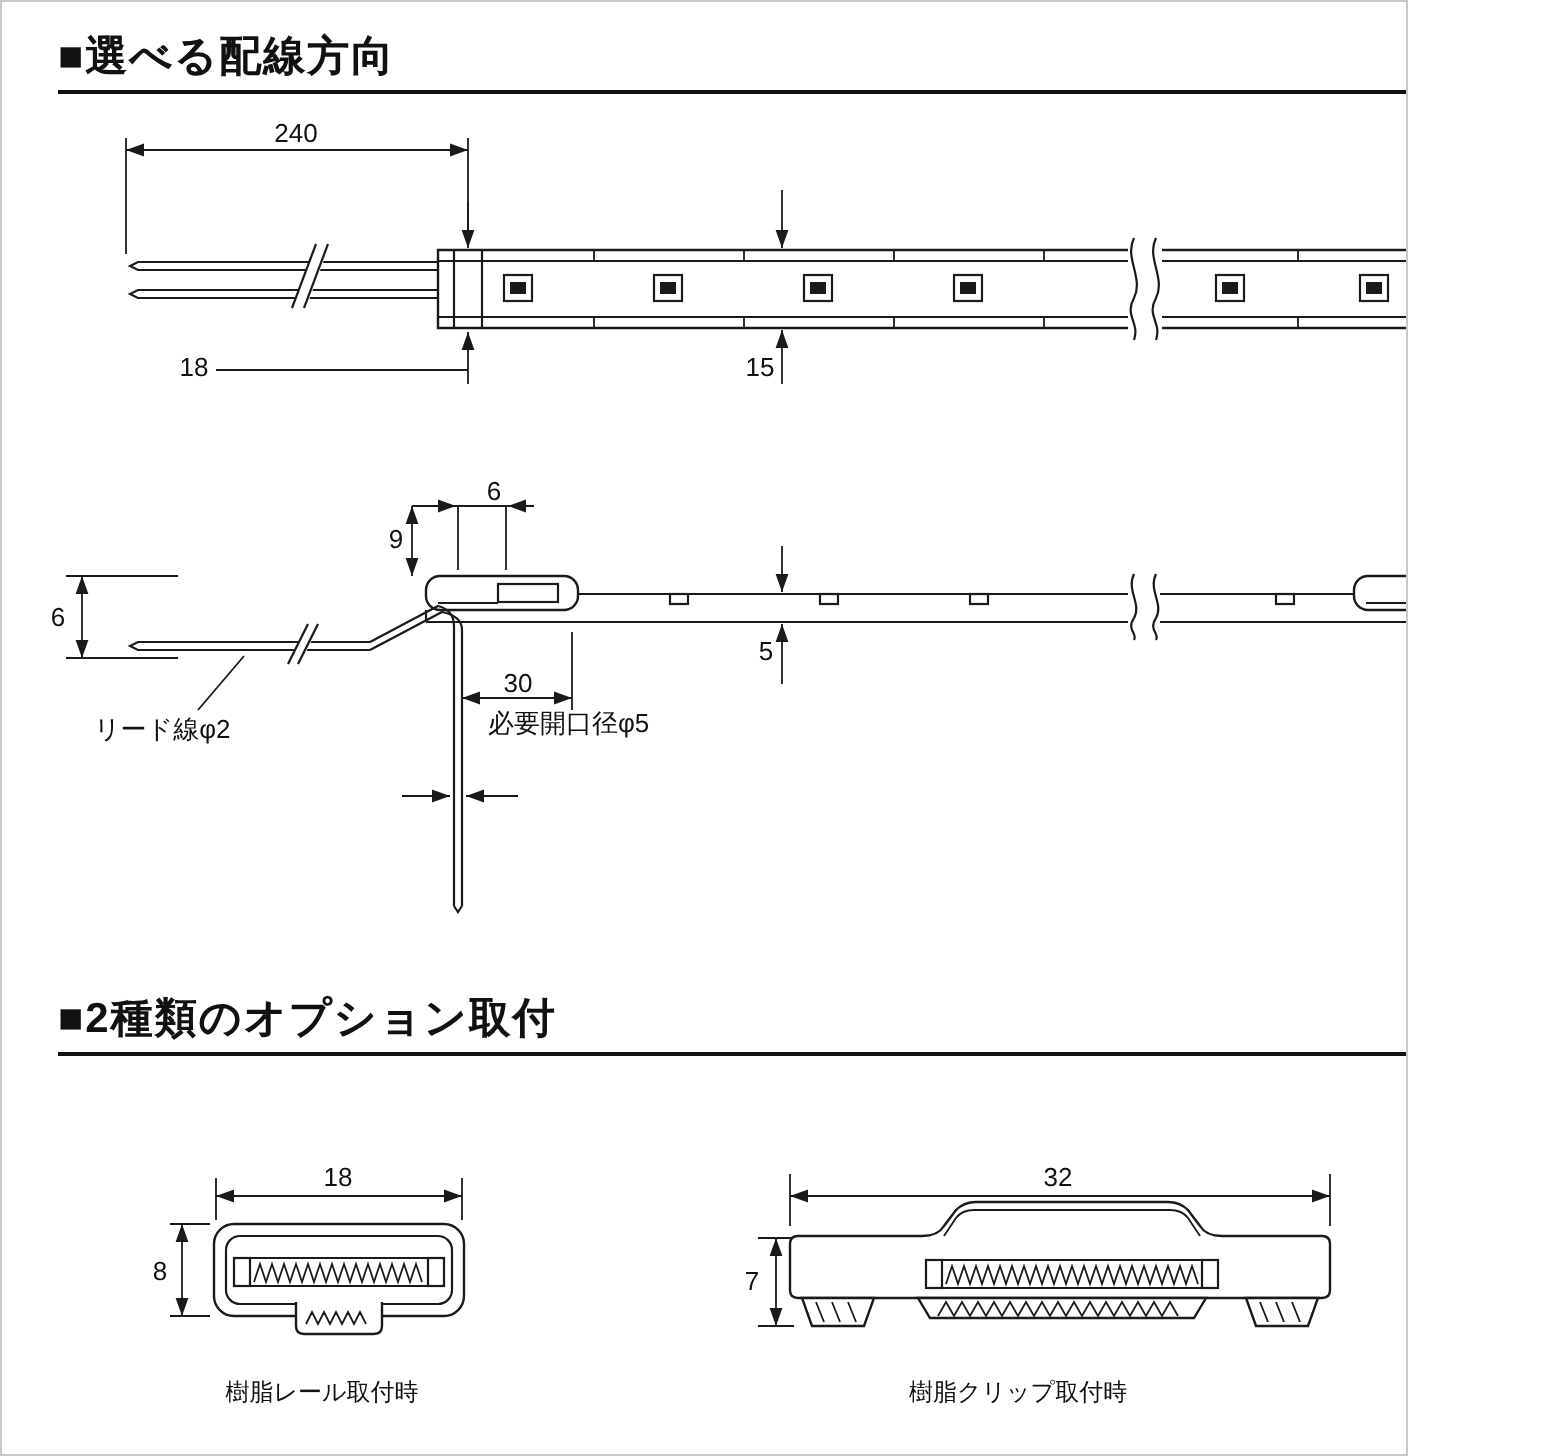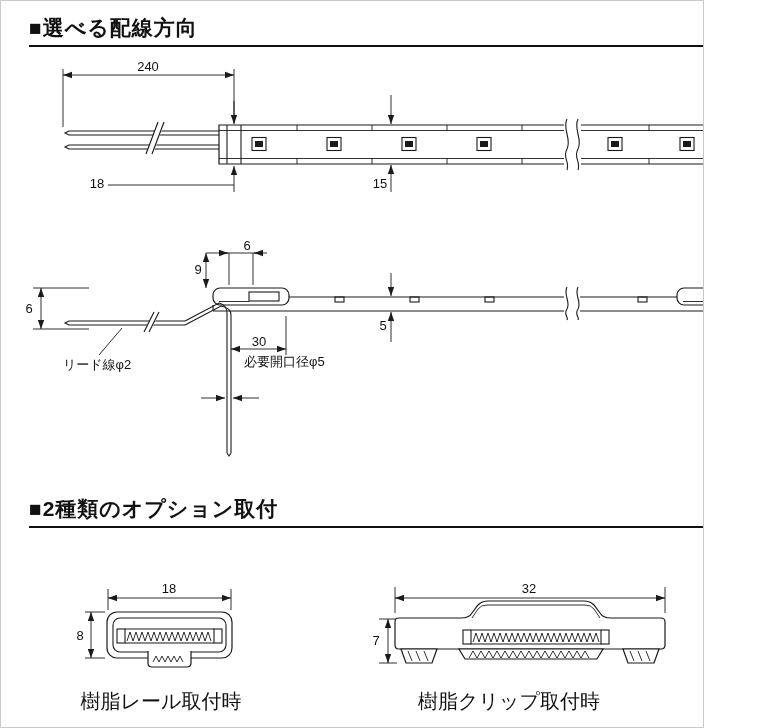--- a/index.html
+++ b/index.html
@@ -6,21 +6,21 @@
   #page{
     position:relative;width:704px;height:728px;background:#fff;
     border:1px solid #c9c9c9;box-sizing:border-box;overflow:hidden;
     font-family:"Liberation Sans","DejaVu Sans",sans-serif;color:#111;
   }
   .heading{position:absolute;left:28px;font-size:21px;font-weight:bold;letter-spacing:1px;white-space:nowrap;}
   .rule{position:absolute;left:28px;width:716px;height:0;border-top:2px solid #111;}
   .desc{position:absolute;left:28px;font-size:16px;white-space:nowrap;}
   .dim{position:absolute;font-size:13px;white-space:nowrap;transform:translateX(-50%);}
   .lbl{position:absolute;font-size:13px;white-space:nowrap;}
-  .caption{position:absolute;font-size:20px;white-space:nowrap;transform:translateX(-50%);}
+  .caption{position:absolute;font-size:12px;white-space:nowrap;transform:translateX(-50%);}
   svg{position:absolute;left:0;top:0;}
   .ln{stroke:#1a1a1a;stroke-width:1.1;fill:none;}
   .thin{stroke:#1a1a1a;stroke-width:0.9;fill:none;}
   .shp{stroke:#1a1a1a;stroke-width:1.2;fill:#fff;}
   .wh{fill:#fff;stroke:none;}
   .fillb{fill:#1a1a1a;stroke:none;}
 </style>
 </head>
 <body>
 
@@ -213,21 +213,21 @@
 
   <div class="dim" style="left:147px;top:58px">240</div>
   <div class="dim" style="left:96px;top:175px">18</div>
   <div class="dim" style="left:379px;top:175px">15</div>
 
   <div class="dim" style="left:246px;top:237px">6</div>
   <div class="dim" style="left:197px;top:261px">9</div>
   <div class="dim" style="left:28px;top:300px">6</div>
   <div class="dim" style="left:382px;top:317px">5</div>
   <div class="dim" style="left:258px;top:333px">30</div>
-  <div class="lbl" style="left:62px;top:355px">リード線φ2</div>
+  <div class="lbl" style="left:46px;top:355px">リード線φ2</div>
   <div class="lbl" style="left:243px;top:352px">必要開口径φ5</div>
 
   <div class="dim" style="left:168px;top:580px">18</div>
   <div class="dim" style="left:79px;top:627px">8</div>
   <div class="dim" style="left:528px;top:580px">32</div>
   <div class="dim" style="left:375px;top:632px">7</div>
 
   <div class="caption" style="left:160px;top:687px">樹脂レール取付時</div>
   <div class="caption" style="left:508px;top:687px">樹脂クリップ取付時</div>
 

